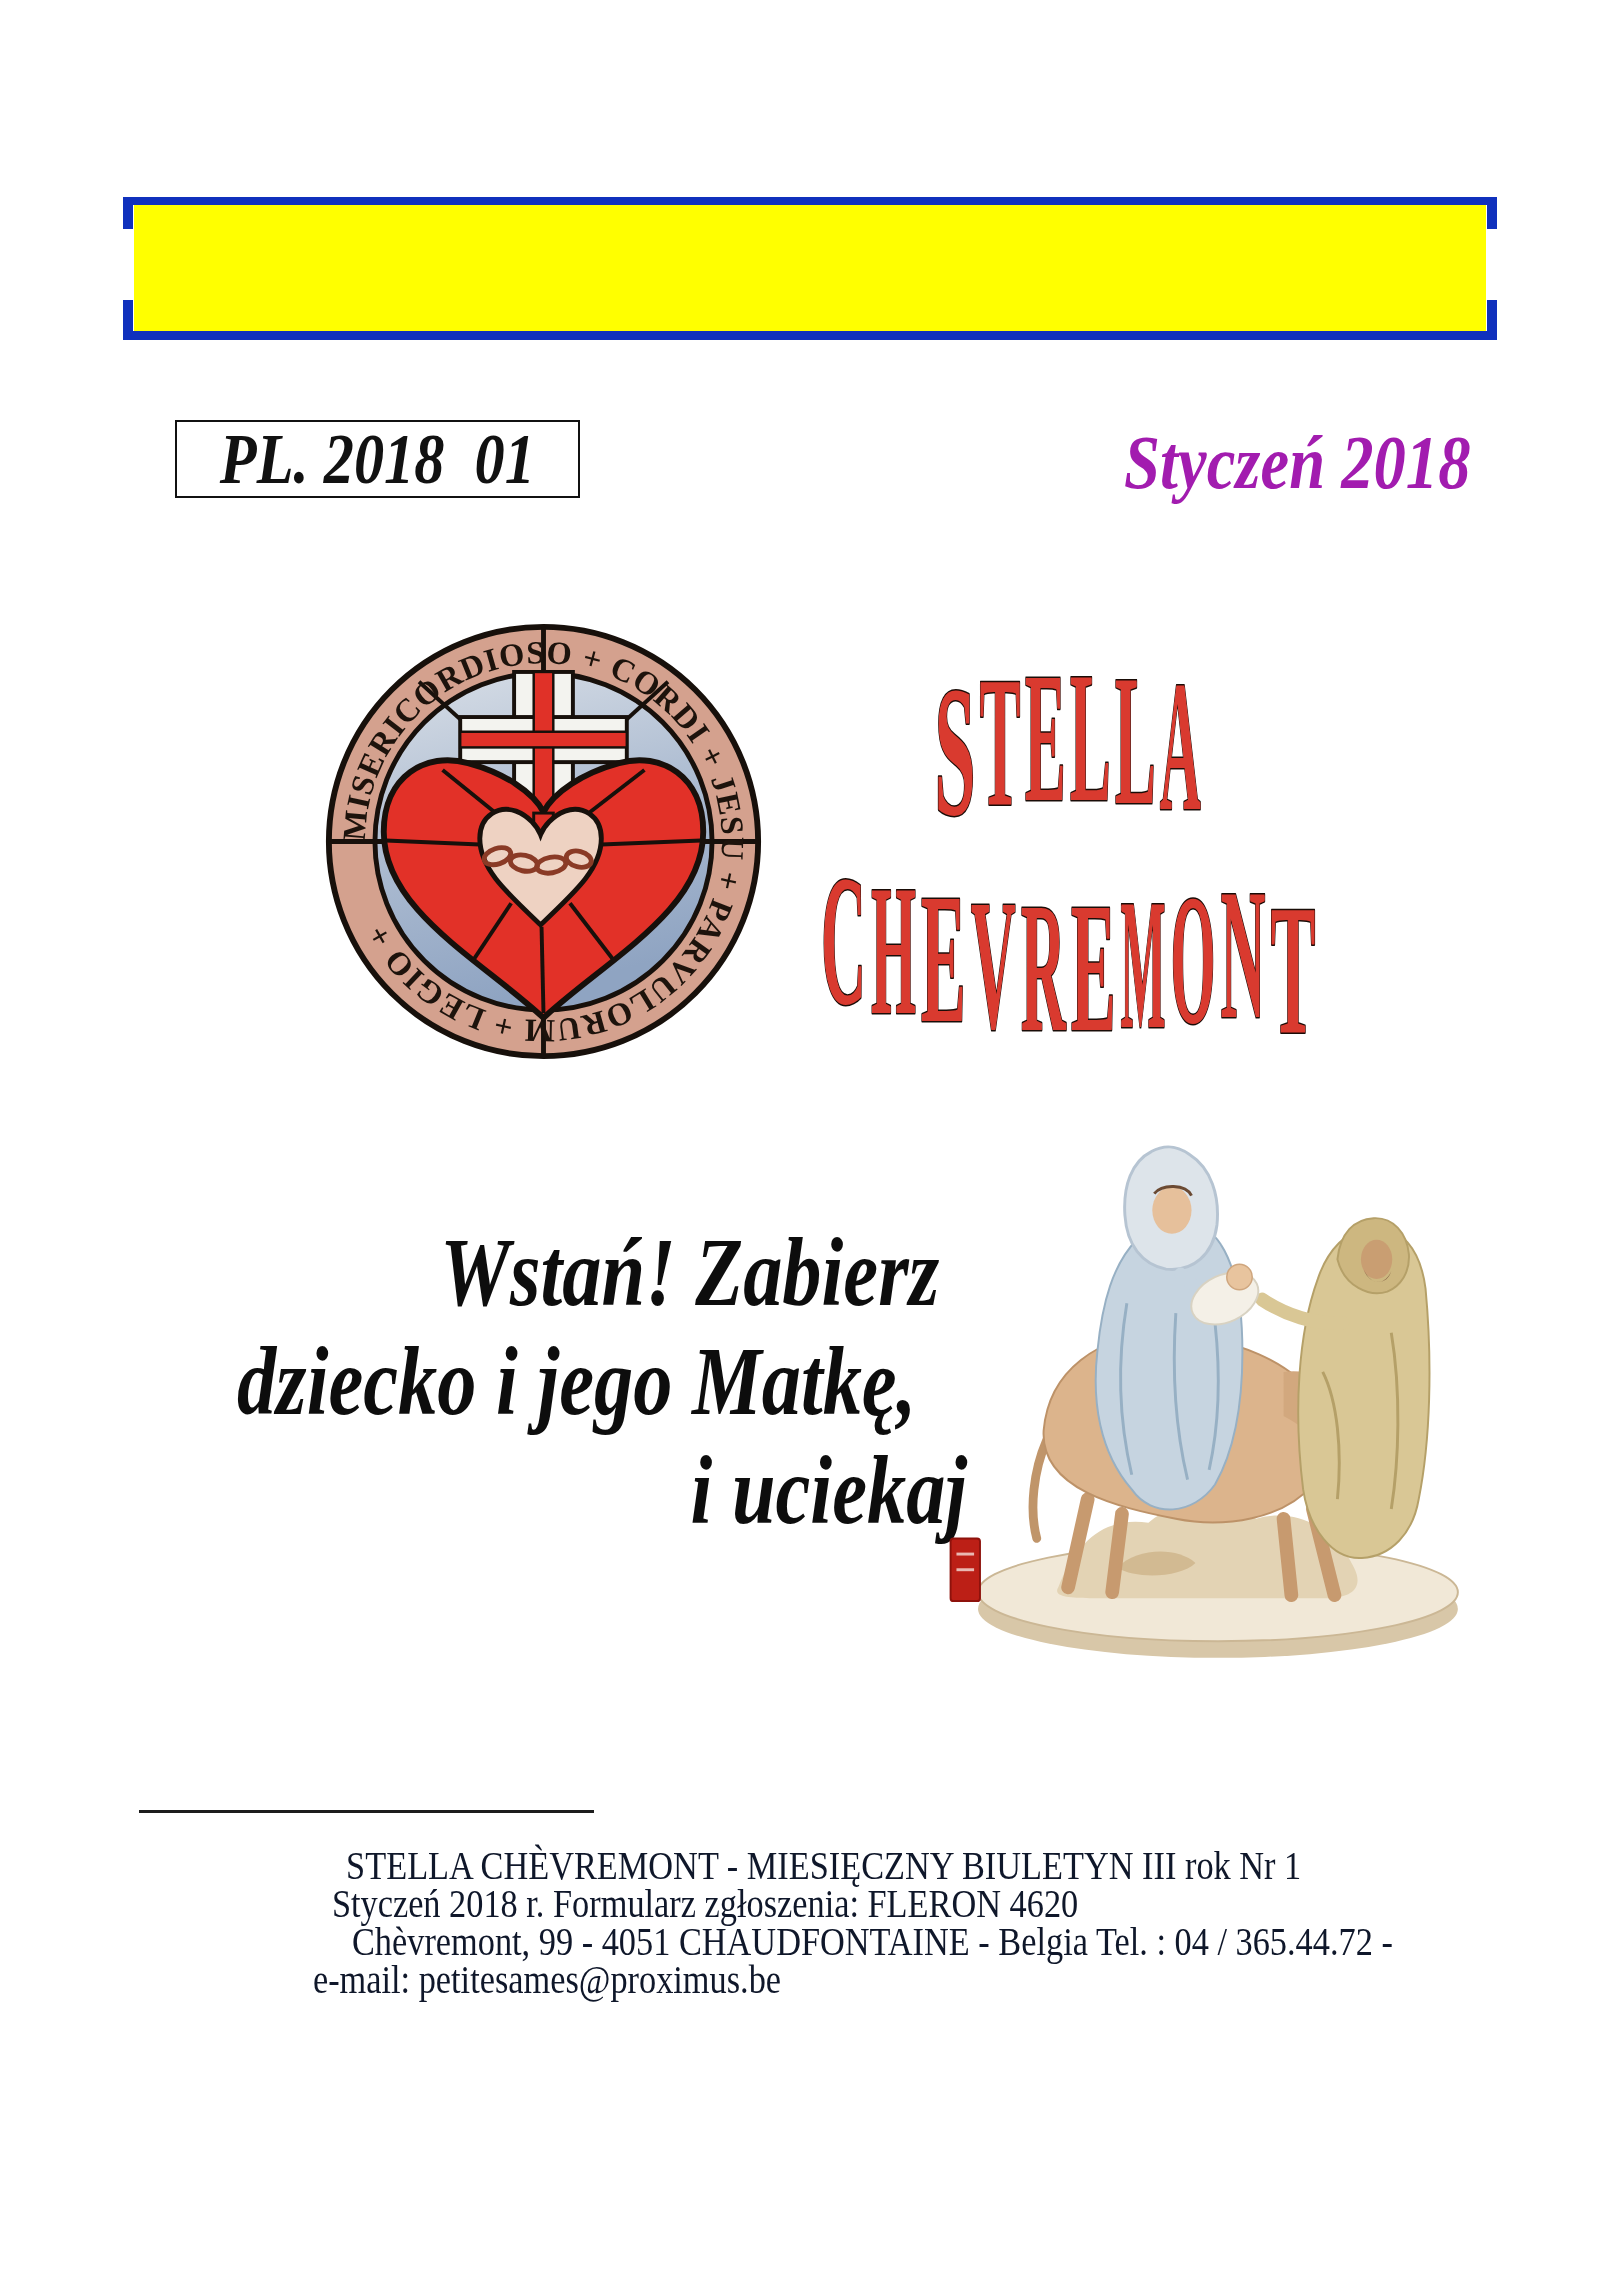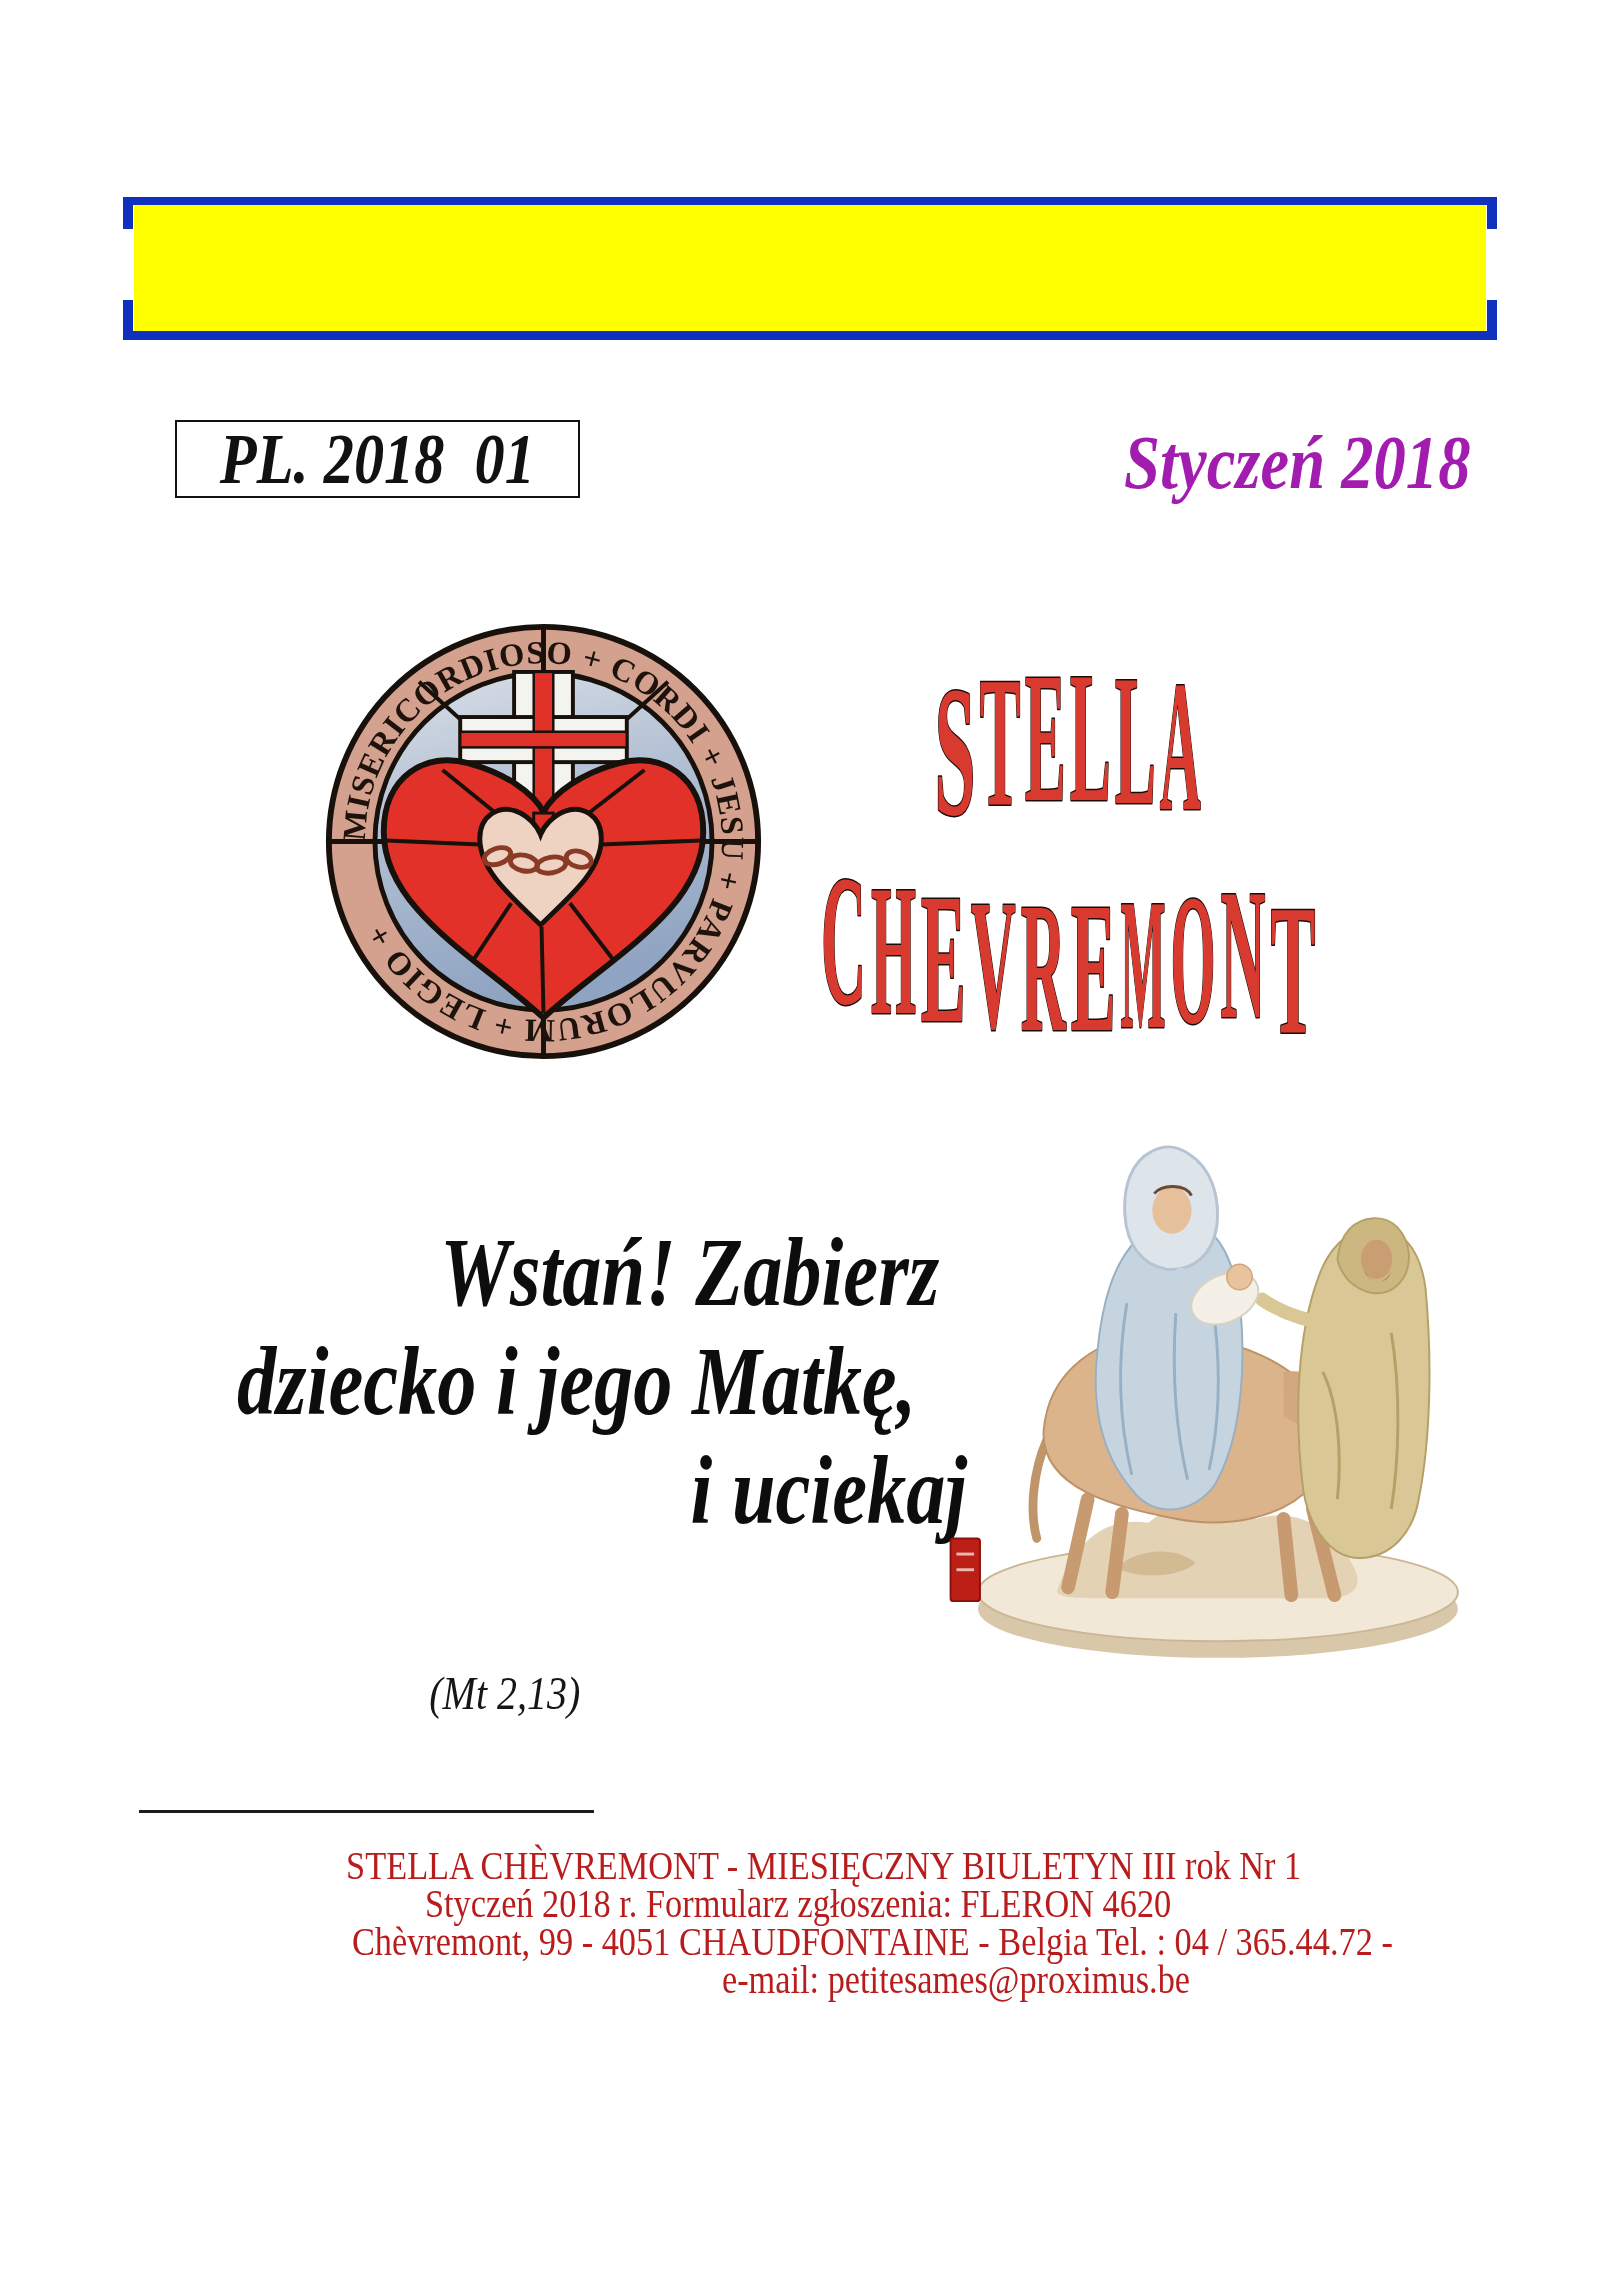--- a/index.html
+++ b/index.html
@@ -54,22 +54,22 @@
   .quote-ref{
     position:absolute;left:21.6px;top:1666px;width:966px;text-align:center;
     font-size:47px;font-style:italic;color:#161616;white-space:nowrap;
   }
   .quote-ref .cond{display:inline-block;transform:scaleX(.85);transform-origin:50% 50%;}
   
   .figurine{position:absolute;left:931px;top:1078px;width:568px;height:627px;}
   
   .footer-rule{position:absolute;left:139px;top:1810px;width:455px;height:2.9px;background:#1c1c1c;}
   .footer{
-    position:absolute;left:281px;top:1847px;width:941px;text-align:right;
-    font-size:39px;line-height:38px;color:#b91c1c;white-space:nowrap;
+    position:absolute;left:281px;top:1847px;width:941px;text-align:left;
+    font-size:39px;line-height:38px;color:#0f172a;white-space:nowrap;
   }
   .footer .cond{display:inline-block;transform:scaleX(.88);transform-origin:50% 50%;}
 </style>
 </head>
 <body>
 
 <div class="page">
 
   <div class="banner">
     <div class="yellow"></div>
@@ -158,23 +158,20 @@
         <text x="425" y="388" textLength="46" lengthAdjust="spacingAndGlyphs" class="wordart">N</text>
         <text x="476" y="404" textLength="46" lengthAdjust="spacingAndGlyphs" class="wordart">T</text>
       </g>
   </svg>
 
   <div class="quote">
     <div><span class="cond">Wstań! Zabierz</span></div>
     <div><span class="cond">dziecko i jego Matkę,</span></div>
     <div><span class="cond">i uciekaj</span></div>
   </div>
-  <div class="quote-ref">
-    <span class="cond">(Mt 2,13)</span>
-  </div>
 
   <svg class="figurine" viewBox="0 0 580 640">
 
     <ellipse cx="293" cy="542" rx="245" ry="50" fill="#d8c7a8"></ellipse>
     <ellipse cx="293" cy="525" rx="245" ry="50" fill="#f1e8d7" stroke="#cbb795" stroke-width="2"></ellipse>
 
     <path d="M130,520 C150,468 182,448 222,454 C252,428 302,428 332,450 C372,438 412,458 432,500 C442,520 430,530 408,531 L162,531 C140,531 124,529 130,520 Z" fill="#e3d3b4"></path>
     <path d="M190,500 C210,480 250,478 270,495 C255,510 210,512 190,500 Z" fill="#d2ba92"></path>
 
     <g>

